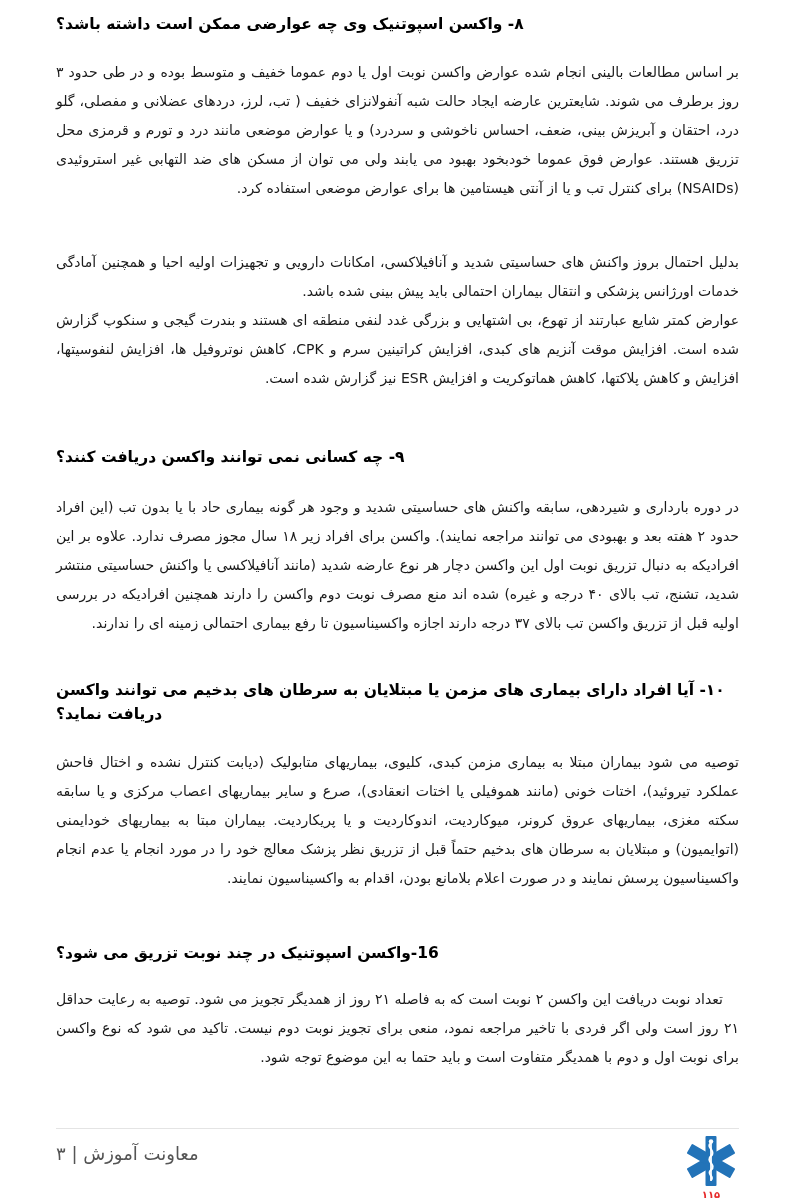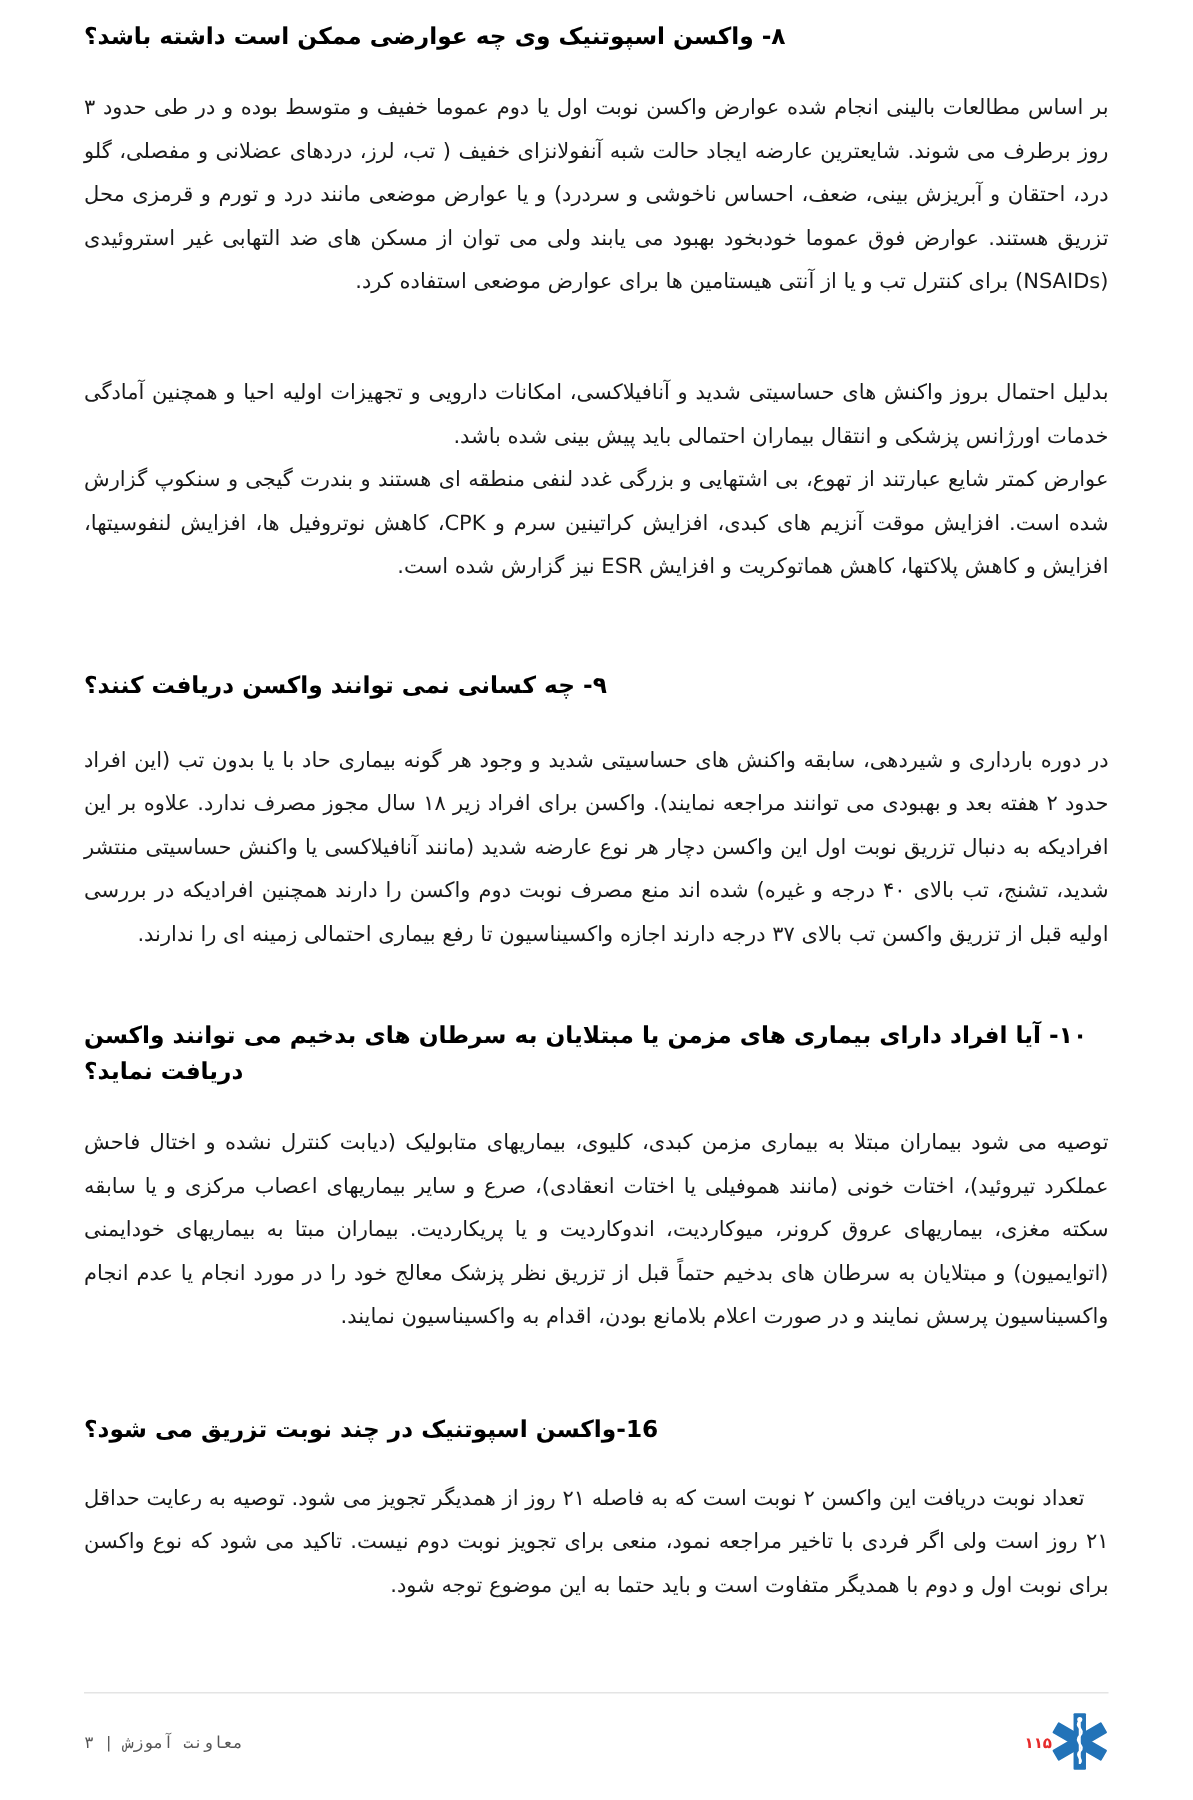--- a/index.html
+++ b/index.html
@@ -45,26 +45,26 @@
     background: var(--divider, #e4e4e4);
     margin-bottom: 6px;
   }
   .footer-row {
     display: flex;
     justify-content: space-between;
     align-items: flex-start;
   }
   .footer-label {
     color: var(--footer-label, #555555);
-    font-size: 11px;
-    margin-top: 20px;
-    font-family: Liberation Mono, monospace;
+    font-size: 18px;
+    margin-top: 8px;
   }
   .ems {
     display: flex;
+    flex-direction: column;
     align-items: center;
     width: 56px;
   }
   .star-arm { fill: var(--star-blue, #2273b8); }
   .rod-white { stroke: #ffffff; fill: none; }
   .rod-head { fill: #ffffff; }
   .ems-num {
     color: var(--number-red, #e62b2b);
     font-size: 10px;
     font-weight: bold;

